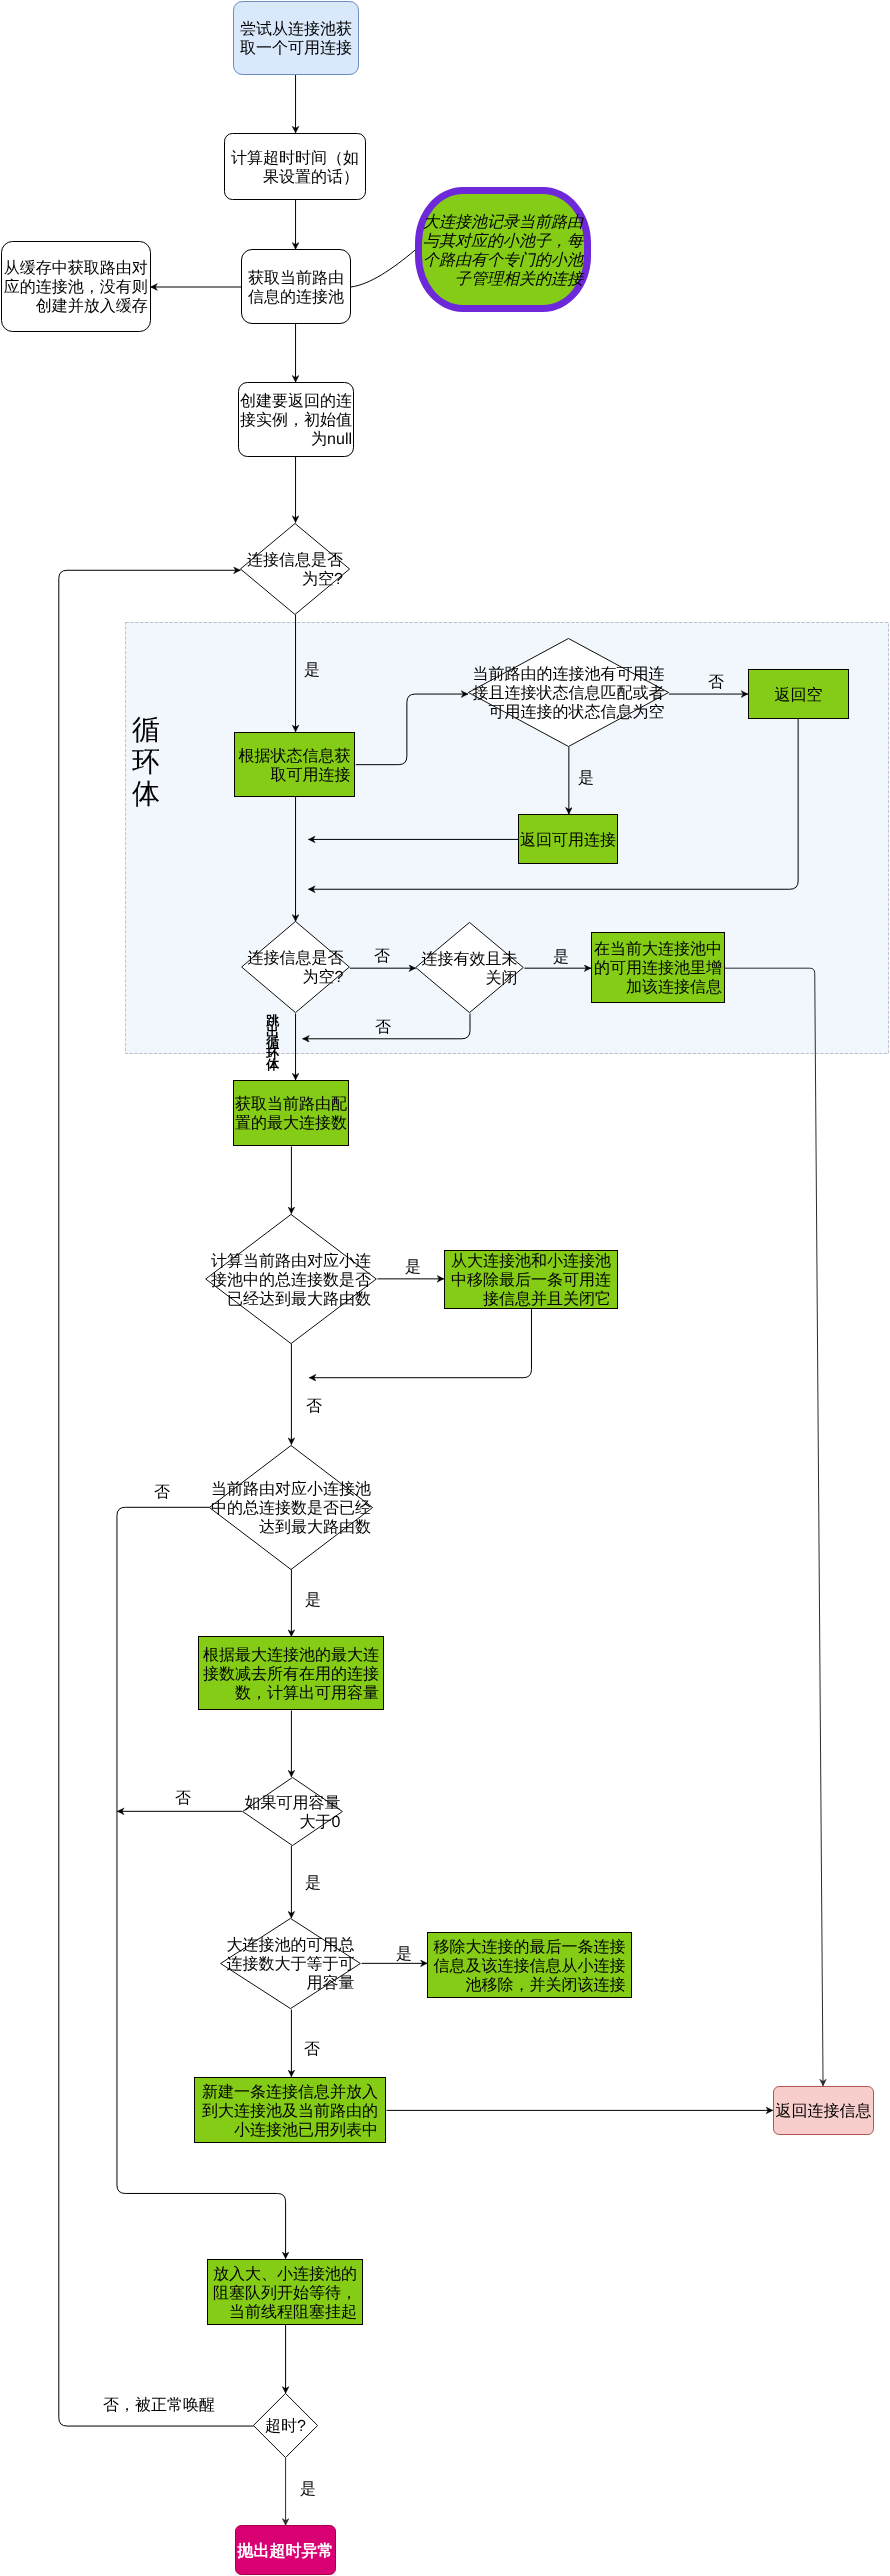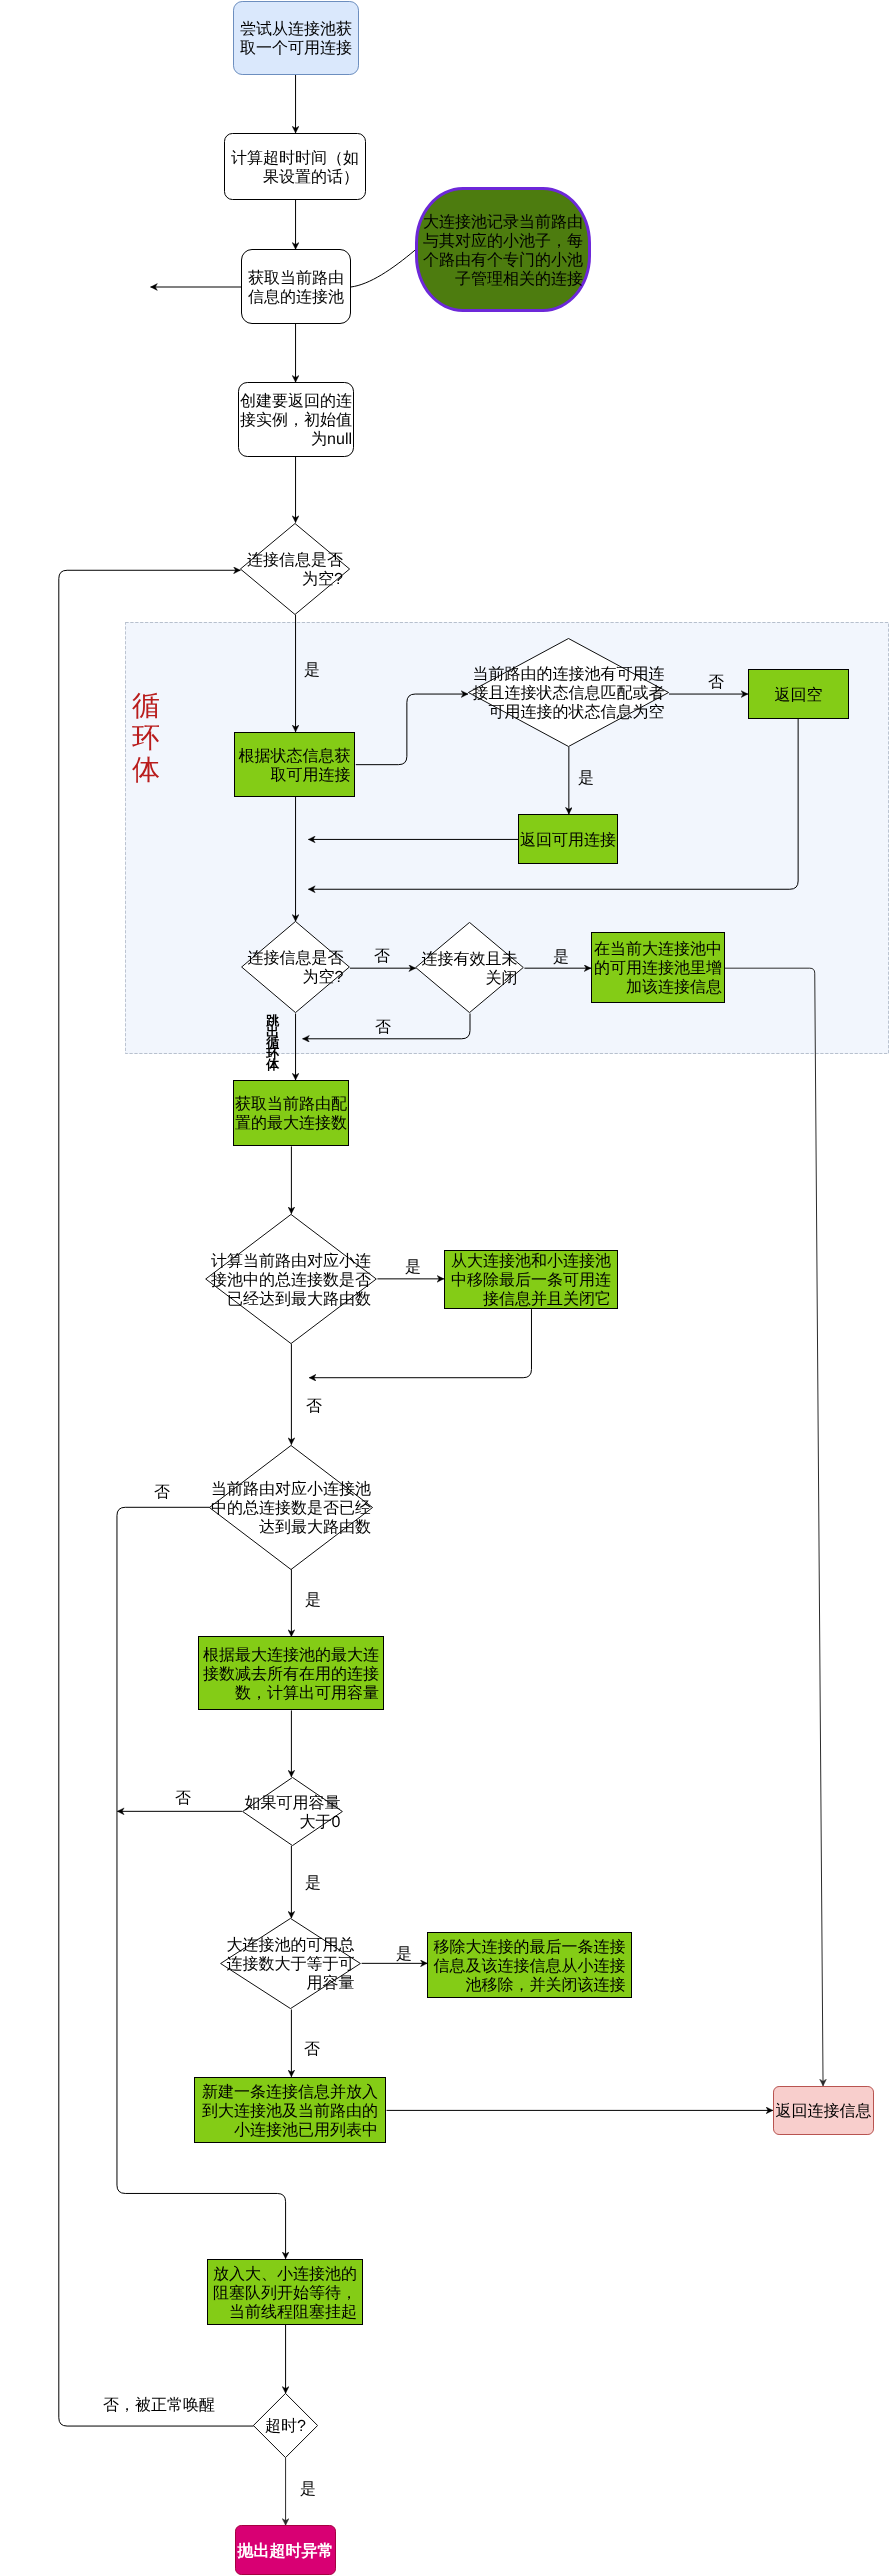--- a/index.html
+++ b/index.html
@@ -4,29 +4,29 @@
 <title>flowchart</title>
 <style>
 html,body{margin:0;padding:0;background:#ffffff;-webkit-font-smoothing:antialiased;}
 *{-webkit-font-smoothing:antialiased;text-rendering:geometricPrecision;}
 #canvas{position:relative;width:891px;height:2576px;background:#ffffff;overflow:hidden;
   font-family:"Liberation Sans","DejaVu Sans",sans-serif;color:#000;}
 svg.edges{position:absolute;left:0;top:0;width:891px;height:2576px;overflow:visible;}
 .loopbox{position:absolute;left:125px;top:622px;width:764px;height:432px;
   background:#f2f6fd;}
 svg.loopborder{position:absolute;left:125px;top:622px;width:764px;height:432px;}
-.looplabel{position:absolute;left:132px;top:690px;width:28px;
-  font-size:28px;line-height:32px;color:#b91c1c;}
+.looplabel{position:absolute;left:132px;top:714px;width:28px;
+  font-size:28px;line-height:32px;color:#000000;}
 .looplabel span{display:block;word-break:break-all;width:28px;}
 .node{position:absolute;box-sizing:border-box;display:flex;align-items:center;justify-content:center;}
 .node .txt{font-size:16px;line-height:19px;text-align:right;white-space:pre-line;
   position:relative;z-index:2;top:1.2px;}
 .nd-rect{border:1px solid #000;background:#84cc16;}
 .nd-rounded{border:1px solid #000;background:#fff;border-radius:10px;}
-.nd-ellipse{border:3px solid #6d28d9;background:#4d7c0f;border-radius:48px/56px;}
+.nd-ellipse{border:7px solid #6d28d9;background:#84cc16;border-radius:48px/56px;font-style:italic;}
 .nd-diamond{background:transparent;}
 .nd-diamond .dshape{position:absolute;left:0;top:0;}
 .st-start{background:#dae8fc;border-color:#6c8ebf;}
 .st-ret{background:#f8cecc;border-color:#b85450;}
 .st-exc{background:#d80073;border-color:#a50040;color:#fff;}
 .st-exc .txt{color:#fff;font-weight:700;}
 .elabel{position:absolute;font-size:16px;line-height:18.3px;white-space:pre;
   transform:translate(-50%,calc(-50% + 0.8px));text-align:center;}
 .elabel.vert{font-size:13px;line-height:11px;width:11.6px;word-break:break-all;white-space:normal;transform:translate(-50%,-50%);font-weight:bold;}
 .elabel.vert{line-height:11px;}
@@ -87,20 +87,25 @@
 取一个可用连接</span>
     </div>
 <div class="node nd-rounded st-plain" style="left:224px;top:133px;width:142px;height:67px;border-radius:8.4px">
 <span class="txt">计算超时时间（如
 果设置的话）</span>
     </div>
 <div class="node nd-rounded st-plain" style="left:241px;top:249px;width:110px;height:75px;border-radius:11px">
 <span class="txt">获取当前路由
 信息的连接池</span>
     </div>
+<div class="node nd-rounded st-plain" style="left:0.8px;top:241px;width:150px;height:91px;border-radius:11.5px">
+<span class="txt">从缓存中获取路由对
+应的连接池，没有则
+创建并放入缓存</span>
+    </div>
 <div class="node nd-ellipse" style="left:415px;top:187px;width:176px;height:125px">
 <span class="txt">大连接池记录当前路由
 与其对应的小池子，每
 个路由有个专门的小池
 子管理相关的连接</span>
     </div>
 <div class="node nd-rounded st-plain" style="left:238px;top:382px;width:116px;height:75px;border-radius:9.3px">
 <span class="txt">创建要返回的连
 接实例，初始值
 为null</span>

